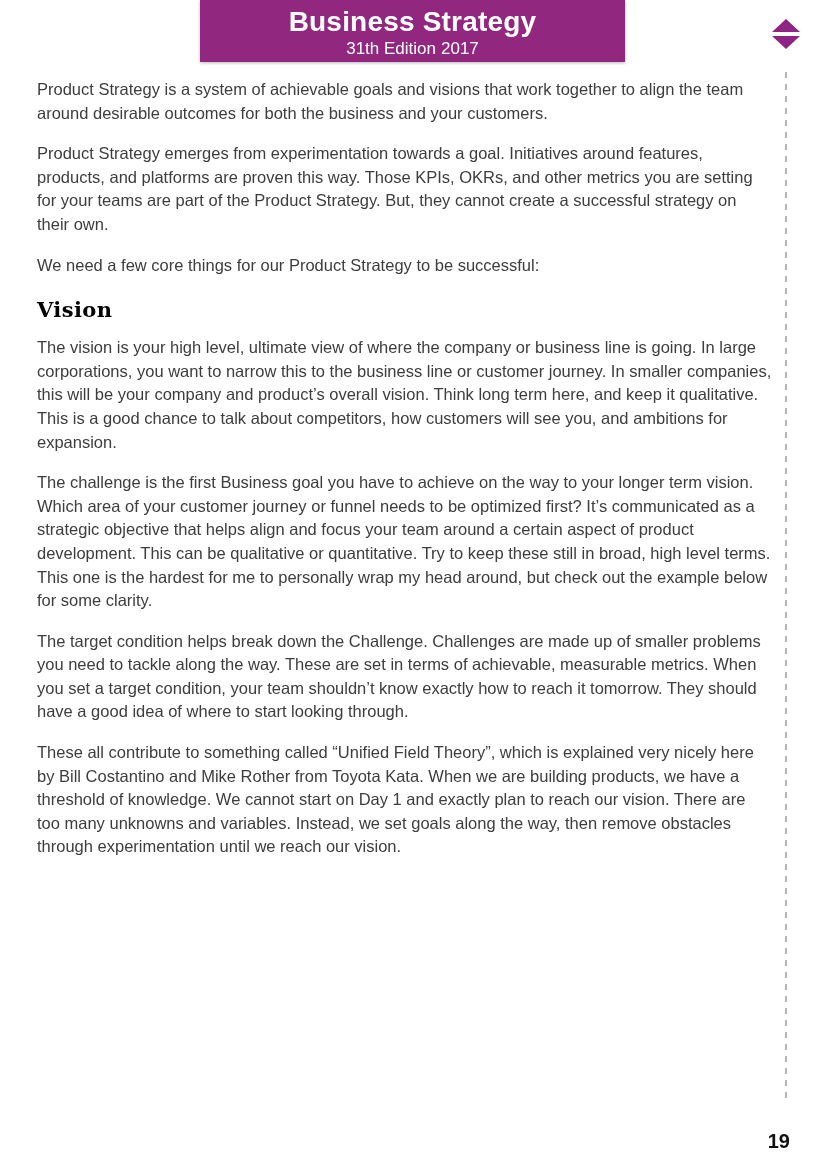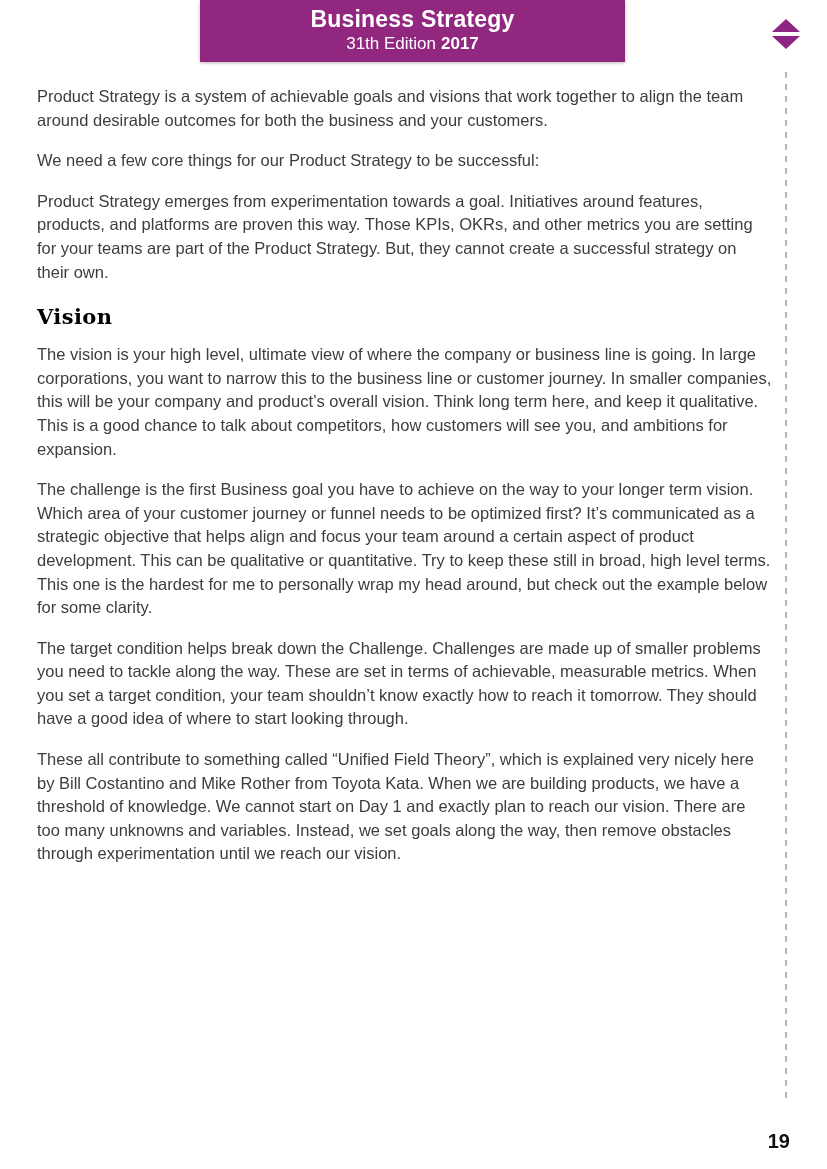--- a/index.html
+++ b/index.html
@@ -16,29 +16,29 @@
     position: absolute;
     left: 200px; top: 0;
     width: 425px; height: 62px;
     background: #92277f;
     color: #ffffff;
     text-align: center;
     box-shadow: 0 1px 3px rgba(0,0,0,0.28);
   }
   .banner-title {
     font-weight: bold;
-    font-size: 23px;
+    font-size: 28px;
     padding-top: 6px;
     letter-spacing: 0.2px;
   }
   .banner-subtitle {
     font-size: 17px;
     margin-top: 1px;
   }
-  .banner-subtitle .year { font-weight: bold; margin-left: 5px; }
+  .banner-subtitle .year { font-weight: normal; margin-left: 5px; }
 
   
   .scroll-widget {
     position: absolute;
     left: 772px; top: 19px;
     width: 28px; height: 30px;
     cursor: pointer;
   }
   .tri-up {
     width: 0; height: 0;
@@ -61,21 +61,21 @@
     width: 2px; height: 1028px;
     background: repeating-linear-gradient(
       to bottom,
       #b5b5b5 0px, #b5b5b5 6px,
       transparent 6px, transparent 12px);
   }
 
   
   .content {
     position: absolute;
-    left: 37px; top: 73px;
+    left: 37px; top: 66px;
     width: 735px;
     color: #3d3d3d;
     font-size: 16.5px;
     line-height: 23.6px;
   }
   .content p { margin: 12px 0 17px; }
   .content h2 {
     font-family: "DejaVu Serif", serif;
     font-weight: bold;
     font-size: 21px;
@@ -105,22 +105,22 @@
 
 <div class="scroll-widget">
   <div class="tri-up"></div>
   <div class="tri-down"></div>
 </div>
 
 <div class="dashed-line"></div>
 
 <div class="content">
   <p>Product Strategy is a system of achievable goals and visions that work together to align the team around desirable outcomes for both the business and your customers.</p>
+  <p>Product Strategy emerges from experimentation towards a goal. Initiatives around features, products, and platforms are proven this way. Those KPIs, OKRs, and other metrics you are setting for your teams are part of the Product Strategy. But, they cannot create a successful strategy on their own.</p>
   <p>We need a few core things for our Product Strategy to be successful:</p>
-  <p>Product Strategy emerges from experimentation towards a goal. Initiatives around features, products, and platforms are proven this way. Those KPIs, OKRs, and other metrics you are setting for your teams are part of the Product Strategy. But, they cannot create a successful strategy on their own.</p>
 
   <h2>Vision</h2>
   <p>The vision is your high level, ultimate view of where the company or business line is going. In large corporations, you want to narrow this to the business line or customer journey. In smaller companies, this will be your company and product’s overall vision. Think long term here, and keep it qualitative. This is a good chance to talk about competitors, how customers will see you, and ambitions for expansion.</p>
 
   <p>The challenge is the first Business goal you have to achieve on the way to your longer term vision. Which area of your customer journey or funnel needs to be optimized first? It’s communicated as a strategic objective that helps align and focus your team around a certain aspect of product development. This can be qualitative or quantitative. Try to keep these still in broad, high level terms. This one is the hardest for me to personally wrap my head around, but check out the example below for some clarity.</p>
 
   <p>The target condition helps break down the Challenge. Challenges are made up of smaller problems you need to tackle along the way. These are set in terms of achievable, measurable metrics. When you set a target condition, your team shouldn’t know exactly how to reach it tomorrow. They should have a good idea of where to start looking through.</p>
 
 
   <p>These all contribute to something called “Unified Field Theory”, which is explained very nicely here by Bill Costantino and Mike Rother from Toyota Kata. When we are building products, we have a threshold of knowledge. We cannot start on Day 1 and exactly plan to reach our vision. There are too many unknowns and variables. Instead, we set goals along the way, then remove obstacles through experimentation until we reach our vision.</p>

